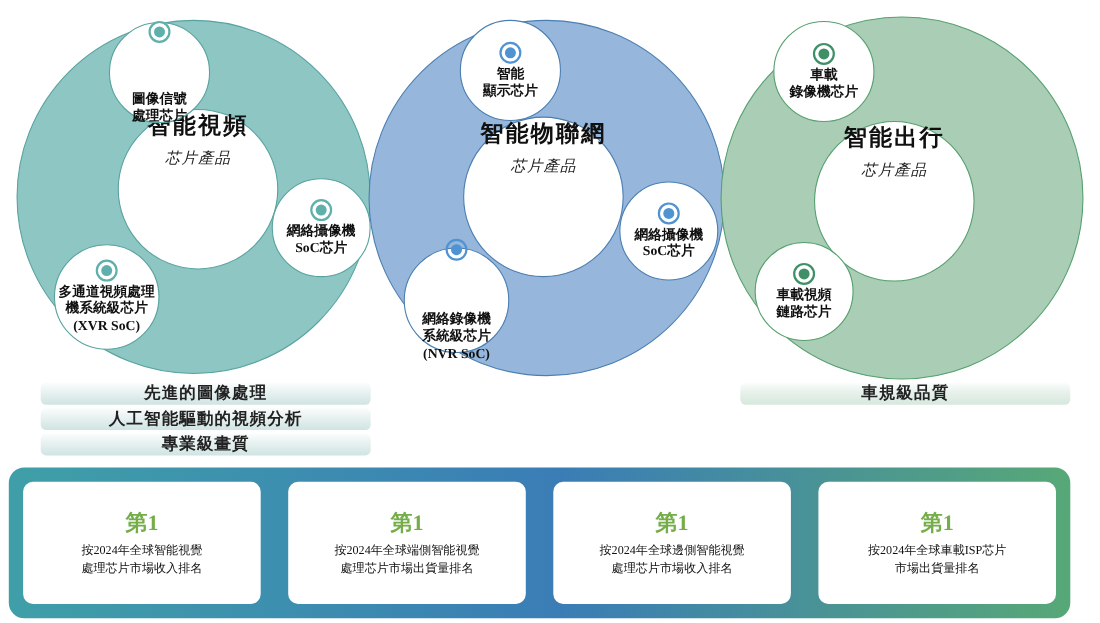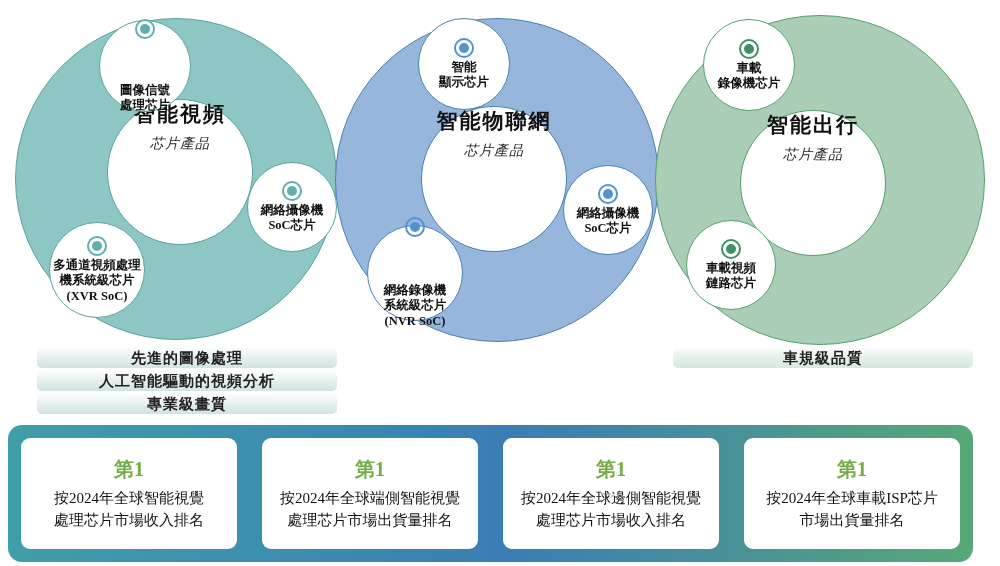--- a/index.html
+++ b/index.html
@@ -54,21 +54,21 @@
     letter-spacing:1px;color:#222;border-radius:5px;
     background:linear-gradient(180deg,var(--row-top) 0%,var(--row-mid) 45%,var(--row-bot) 100%);}
 
   
   .banner{position:absolute;left:8px;top:425px;width:965px;height:137px;box-sizing:border-box;
     border-radius:14px;display:flex;gap:25px;padding:13px;
     background:linear-gradient(90deg,#3f9fa7 0%,#3a7db6 52%,#57a877 100%);}
   .rank-card{flex:1;background:#fff;border-radius:9px;display:flex;flex-direction:column;
     align-items:center;justify-content:center;text-align:center;gap:5px;padding:4px 6px;box-sizing:border-box;}
   .rank-no{font-size:20px;font-weight:bold;color:#74ad49;}
-  .rank-desc{font-size:15px;line-height:1.45;color:#111;white-space:pre-line;}
+  .rank-desc{font-size:11px;line-height:1.45;color:#111;white-space:pre-line;}
 </style>
 </head>
 <body>
 
 <div class="stage">
 
   <div class="big-circle theme-teal r1-big"></div>
   <div class="center-circle theme-teal r1-center">
     <div class="ring-title">智能視頻</div>
     <div class="ring-subtitle">芯片產品</div>

